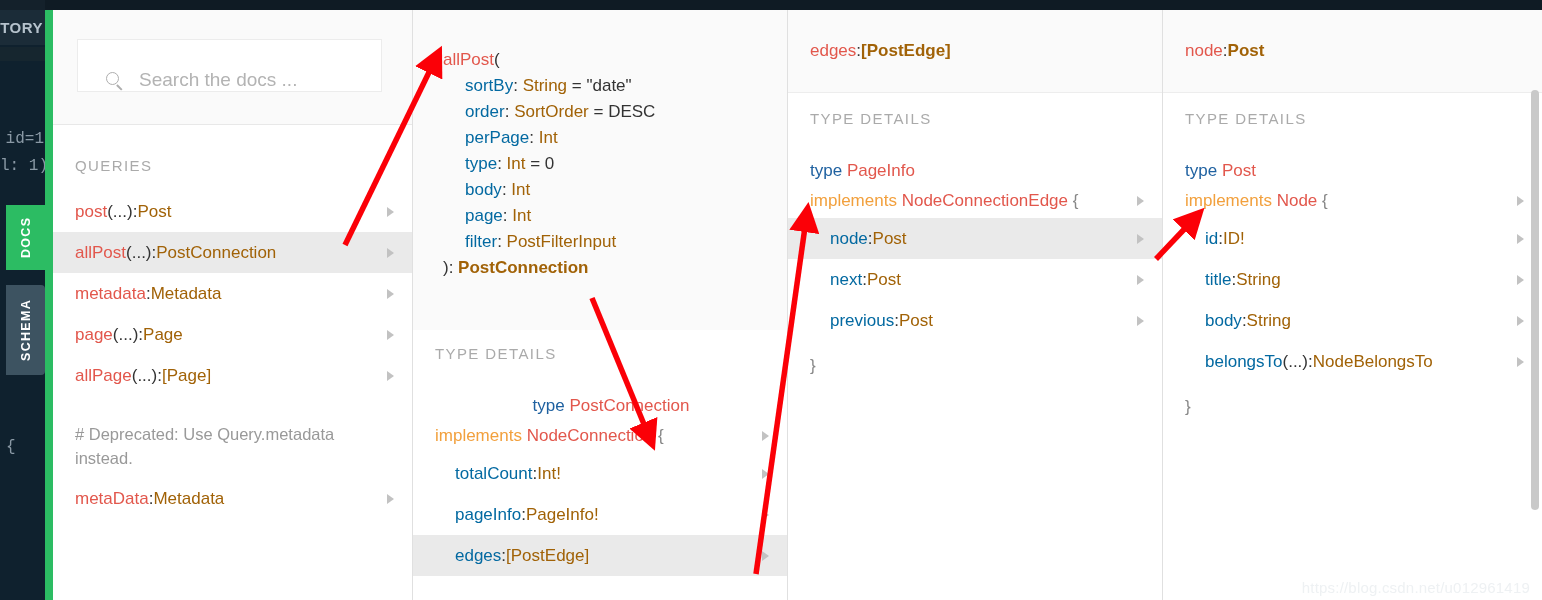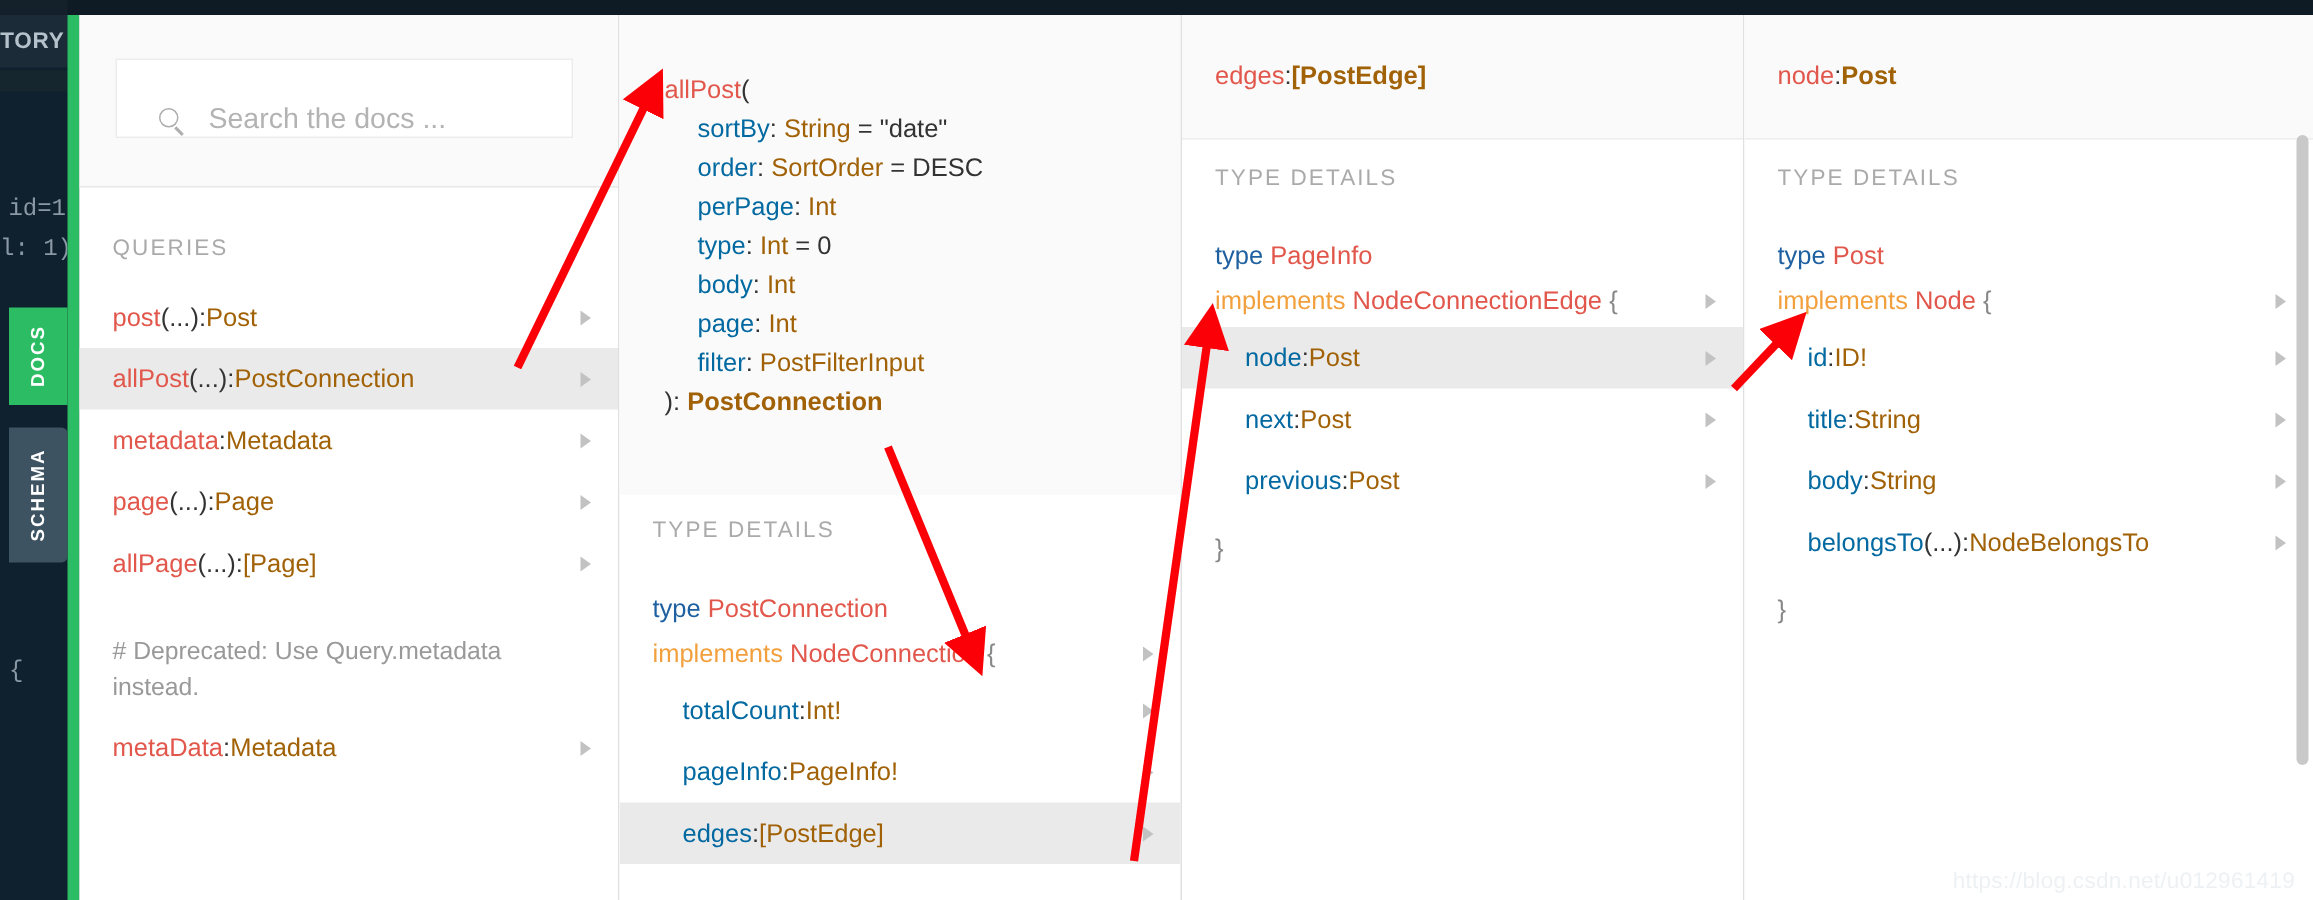--- a/index.html
+++ b/index.html
@@ -276,21 +276,21 @@
         <div class="argline"><span class="t-field">page</span><span class="t-punct">: </span><span class="t-type">Int</span><span class="t-val"></span></div>
         <div class="argline"><span class="t-field">filter</span><span class="t-punct">: </span><span class="t-type">PostFilterInput</span><span class="t-val"></span></div>
         <div><span class="t-punct">): </span><span class="t-type" style="font-weight:bold;">PostConnection</span></div>
       </div>
 
       <div style="position:absolute; left:0; top:335px; width:100%;">
         <div style="padding-left:22px;">
           <span class="section-title">TYPE DETAILS</span>
         </div>
 
-        <div class="plain-line" style="margin-top:30px;">
+        <div class="plain-line" style="margin-top:30px;text-align:center;">
           <span class="t-kw">type</span>
           <span class="t-typered">PostConnection</span>
         </div>
 
         <div class="row" style="height:34px;">
           <span class="t-impl">implements</span>&nbsp;<span class="t-typered">NodeConnection</span>&nbsp;<span class="t-brace">{</span>
           <span class="arrow-right"></span>
         </div>
 
         <div class="row indent">

